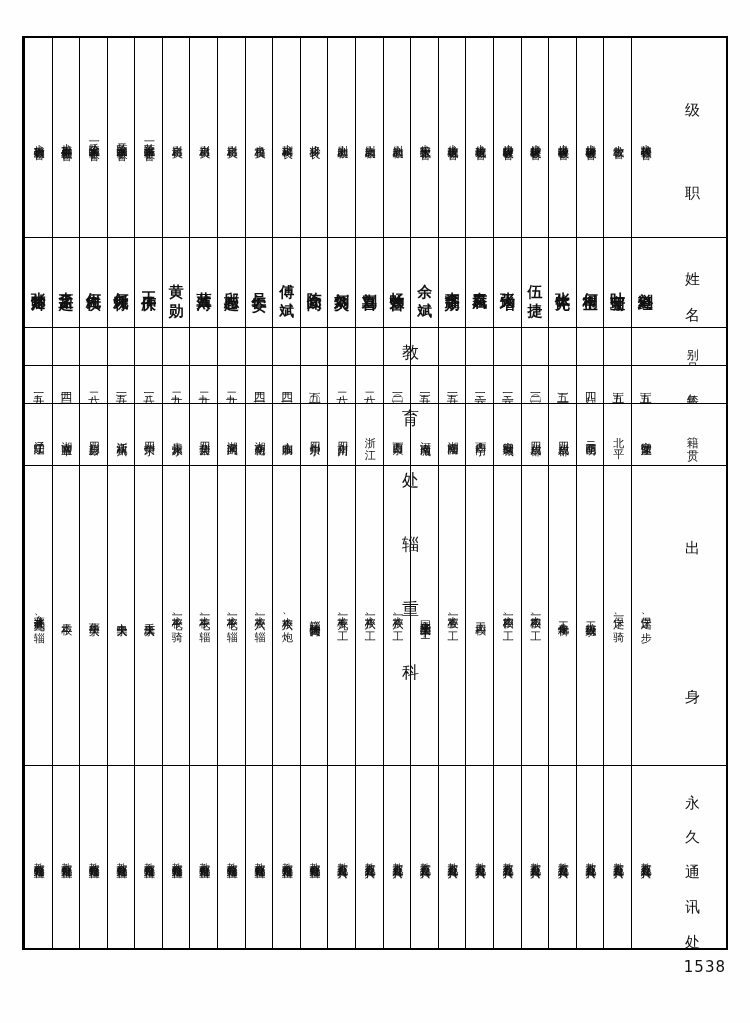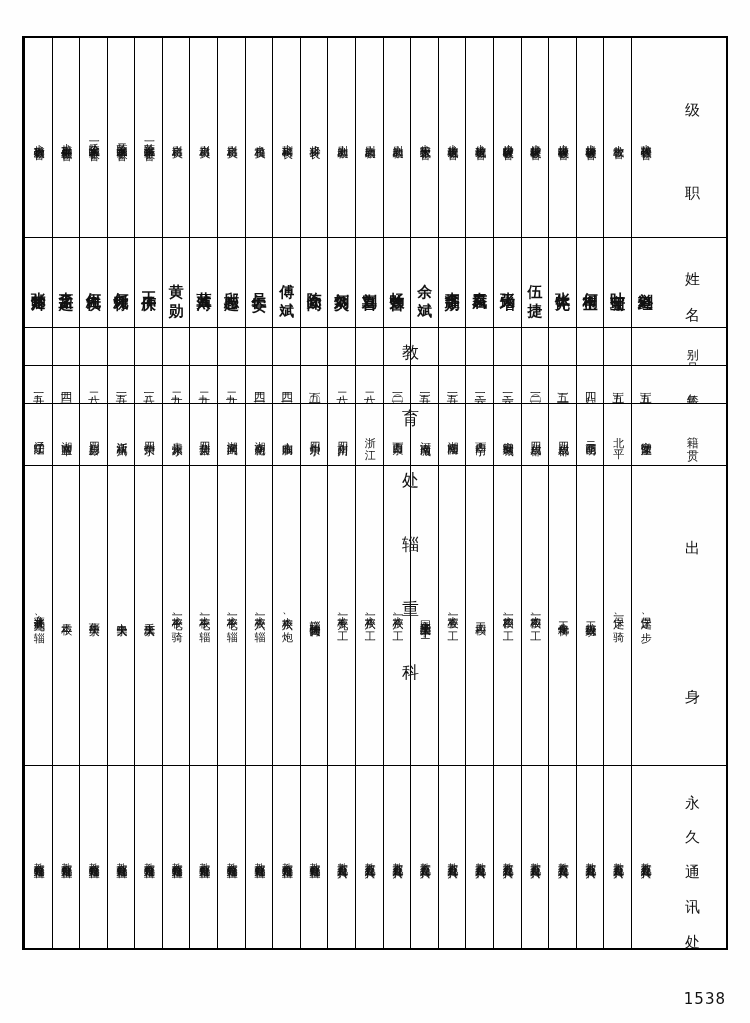--- a/index.html
+++ b/index.html
@@ -125,21 +125,20 @@
 
   
   #page-number {
     position: absolute;
     right: 24px;
     top: 958px;
     font-family: "DejaVu Sans", sans-serif;
     font-size: 15px;
     letter-spacing: 1px;
     color: #111;
-    margin-top: 32px;
   }
 
   
 </style>
 </head>
 <body>
 
 <div id="page">
 
   <div id="table-frame">

